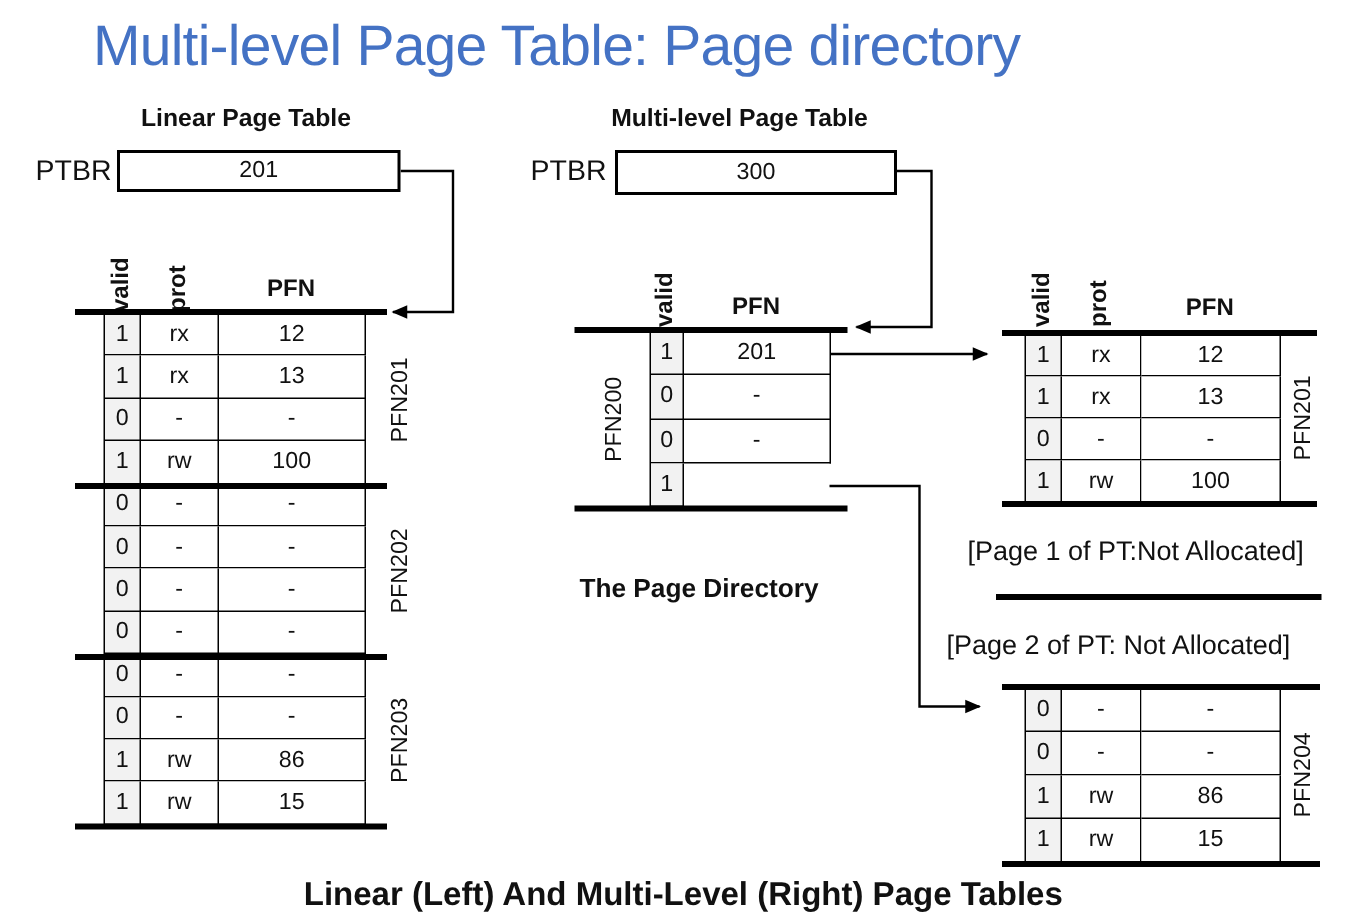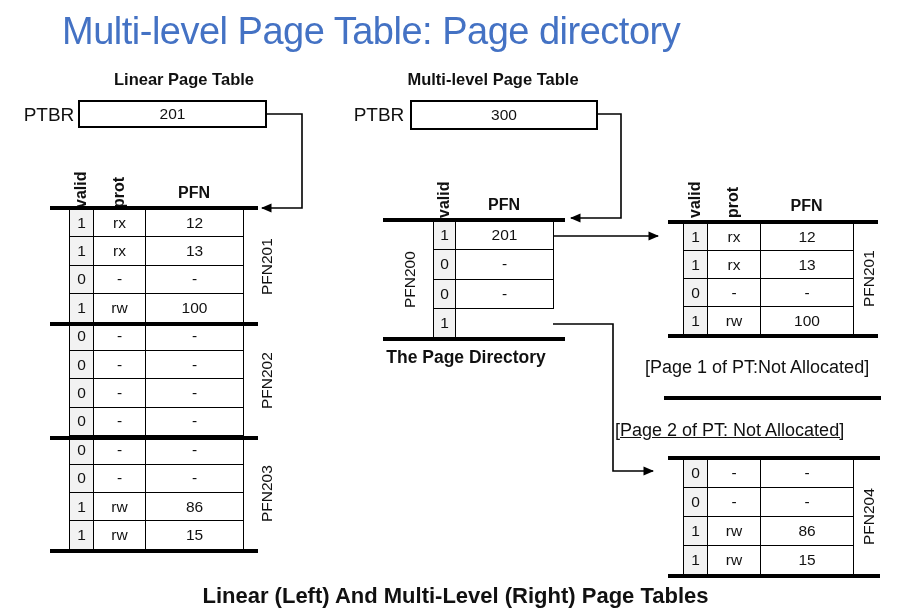--- a/index.html
+++ b/index.html
@@ -38,21 +38,21 @@
   .bar { position:absolute; height:3.5px; background:#000; }
   
   .vtext {
     position:absolute; writing-mode:vertical-rl; transform:rotate(180deg);
     font-size:15.5px; white-space:nowrap; line-height:20px; width:20px;
   }
   .vhead { font-weight:bold; font-size:16px; }
   .vcenter { text-align:center; }
   .pfn-head { position:absolute; font-size:16px; font-weight:bold; text-align:center; }
   .note { position:absolute; font-size:18px; text-align:left; white-space:nowrap; }
-  .dir-caption { position:absolute; font-size:17.5px; font-weight:bold; text-align:center; white-space:nowrap; }
+  .dir-caption { position:absolute; font-size:17.5px; font-weight:bold; text-align:center; white-space:nowrap;margin-top:35px; }
   .bottom-caption { position:absolute; left:0; top:583px; width:911px; font-size:22px; font-weight:bold; text-align:center; }
   .overlay { position:absolute; left:0; top:0; pointer-events:none; }
 </style>
 </head>
 <body>
 
 <div class="stage">
 
   <svg class="overlay" width="911" height="615" viewBox="0 0 911 615">
     <defs>
@@ -60,21 +60,21 @@
         <path d="M0.5,0.5 L11,5 L0.5,9.5 Z" fill="#000"></path>
       </marker>
     </defs>
     <path d="M267,114 H302 V208 H262" fill="none" stroke="#000" stroke-width="1.6" marker-end="url(#ah)"></path>
     <path d="M598,114 H621 V218 H571" fill="none" stroke="#000" stroke-width="1.6" marker-end="url(#ah)"></path>
     <path d="M553,236 H658" fill="none" stroke="#000" stroke-width="1.6" marker-end="url(#ah)"></path>
     <path d="M553,324 H613 V471 H653" fill="none" stroke="#000" stroke-width="1.6" marker-end="url(#ah)"></path>
   </svg>
 
   <div class="title">Multi-level Page Table: Page directory</div>
-  <div class="heading" style="left:76px;width:216px;">Linear Page Table</div>
+  <div class="heading" style="left:56px;width:216px;">Linear Page Table</div>
   <div class="heading" style="left:385px;width:216px;">Multi-level Page Table</div>
 
   <div class="ptbr-label" style="left:22px;top:104px;">PTBR</div>
   <div class="ptbr-box" style="left:78px;top:100px;width:189px;height:28px;">
     <span>201</span>
   </div>
 
   <div class="ptbr-label" style="left:352px;top:104px;">PTBR</div>
   <div class="ptbr-box" style="left:410px;top:100px;width:188px;height:30px;">
     <span>300</span>
@@ -208,21 +208,21 @@
         <div class="cell fcell">100</div>
       </div>
   </div>
 
   <div class="bar" style="left:668px;top:220px;width:210px;"></div>
   <div class="bar" style="left:668px;top:334px;width:210px;"></div>
   <div class="vtext vcenter" style="left:859px;top:223px;height:112px;">PFN201</div>
 
   <div class="note" style="left:645px;top:357px;width:266px;">[Page 1 of PT:Not Allocated]</div>
   <div class="bar" style="left:664px;top:396px;width:217px;"></div>
-  <div class="note" style="left:615px;top:420px;width:266px;text-decoration:underline;">[Page 2 of PT: Not Allocated]</div>
+  <div class="note" style="left:631px;top:420px;width:266px;">[Page 2 of PT: Not Allocated]</div>
 
   <div class="pt t-br" style="left:683px;top:459px;">
     <div class="row">
         <div class="cell vcell">0</div>
         <div class="cell pcell">-</div>
         <div class="cell fcell">-</div>
       </div>
     <div class="row">
         <div class="cell vcell">0</div>
         <div class="cell pcell">-</div>

